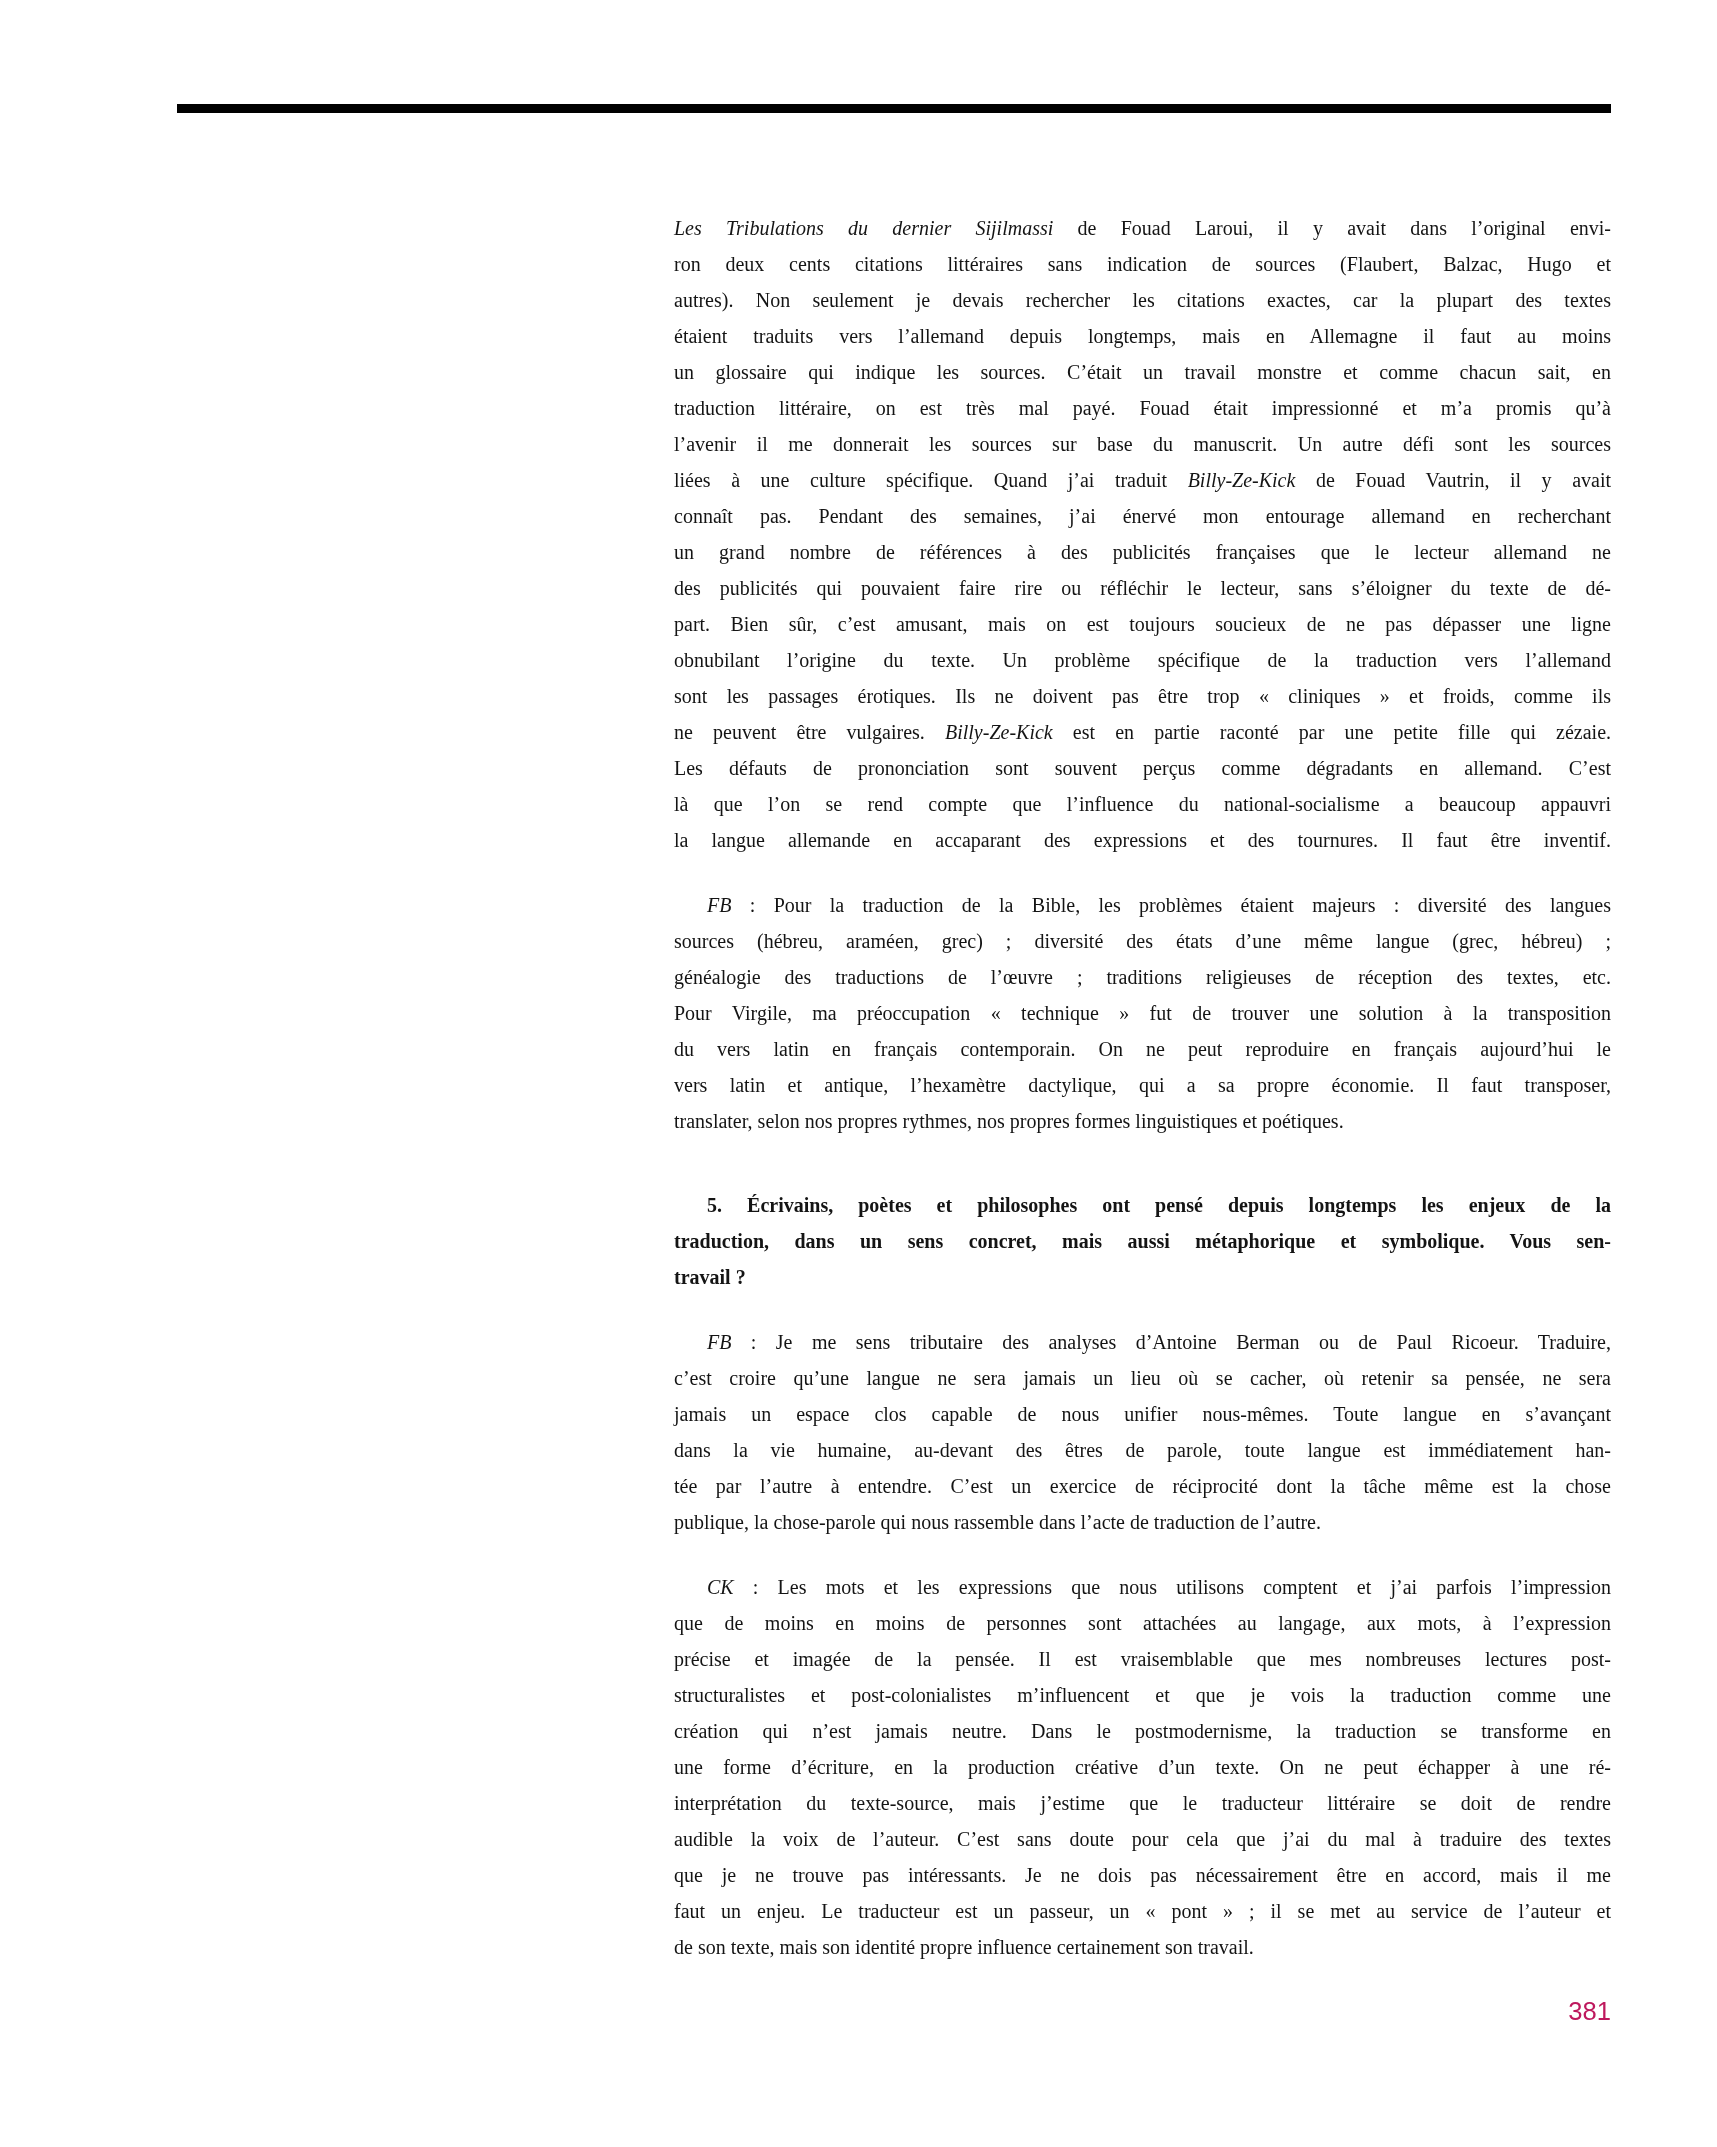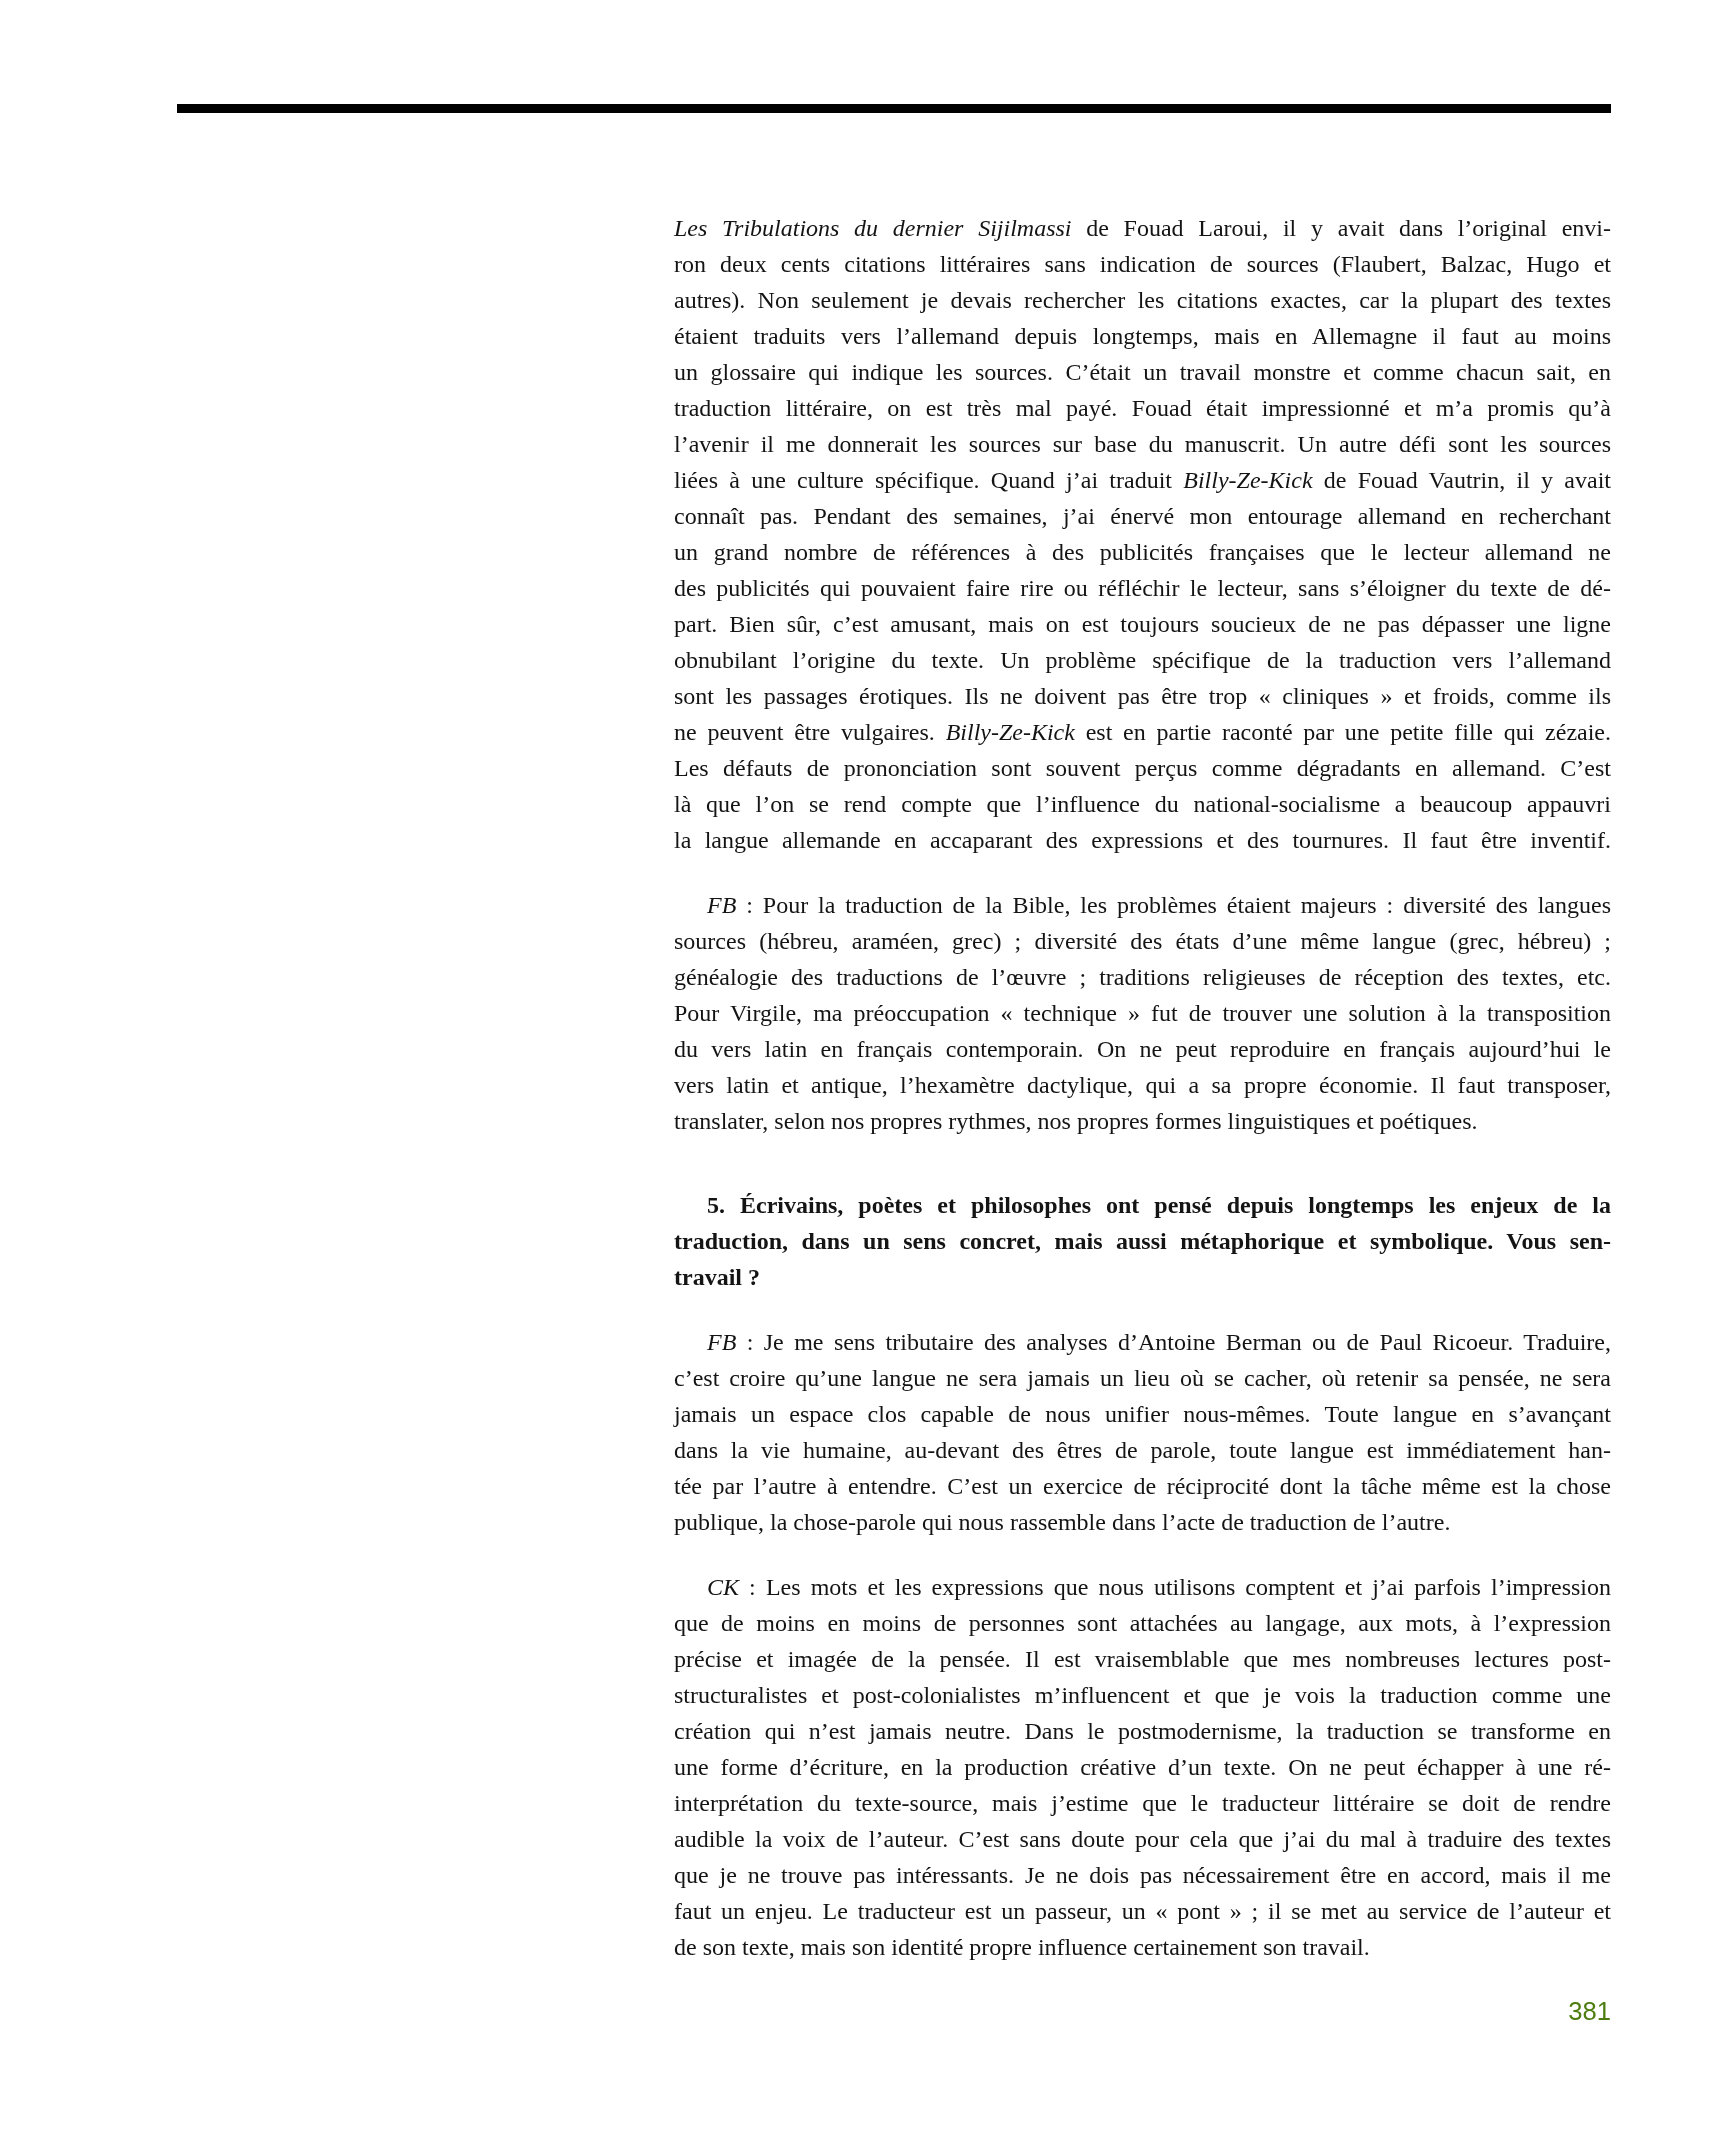--- a/index.html
+++ b/index.html
@@ -18,39 +18,39 @@
     top: 104px;
     width: 1434px;
     height: 9.1px;
     background: #000000;
   }
   .text-block {
     position: absolute;
     left: 674px;
     top: 210px;
     width: 937px;
-    font-size: 24px;
+    font-size: 20px;
     line-height: 36px;
   }
   .para { margin: 0; }
   .para + .para { margin-top: 29px; }
   .para.question { margin-top: 48px; font-weight: bold; }
   .line { text-align: justify; text-align-last: justify; }
   .line.last { text-align-last: left; }
   .para.indent .line.first { text-indent: 33px; }
   .folio {
     position: absolute;
     top: 1997px;
     left: 674px;
     width: 937px;
     text-align: right;
     font-family: "Liberation Sans", sans-serif;
     font-size: 25.6px;
     line-height: 29px;
-    color: #4d7c0f;
+    color: #be185d;
   }
 </style>
 </head>
 <body>
 
 <div class="page">
   <div class="top-rule"></div>
   <div class="text-block">
       <div class="para">
         <div class="line first"><i>Les Tribulations du dernier Sijilmassi</i><span> de Fouad Laroui, il y avait dans l’original envi-</span></div>

